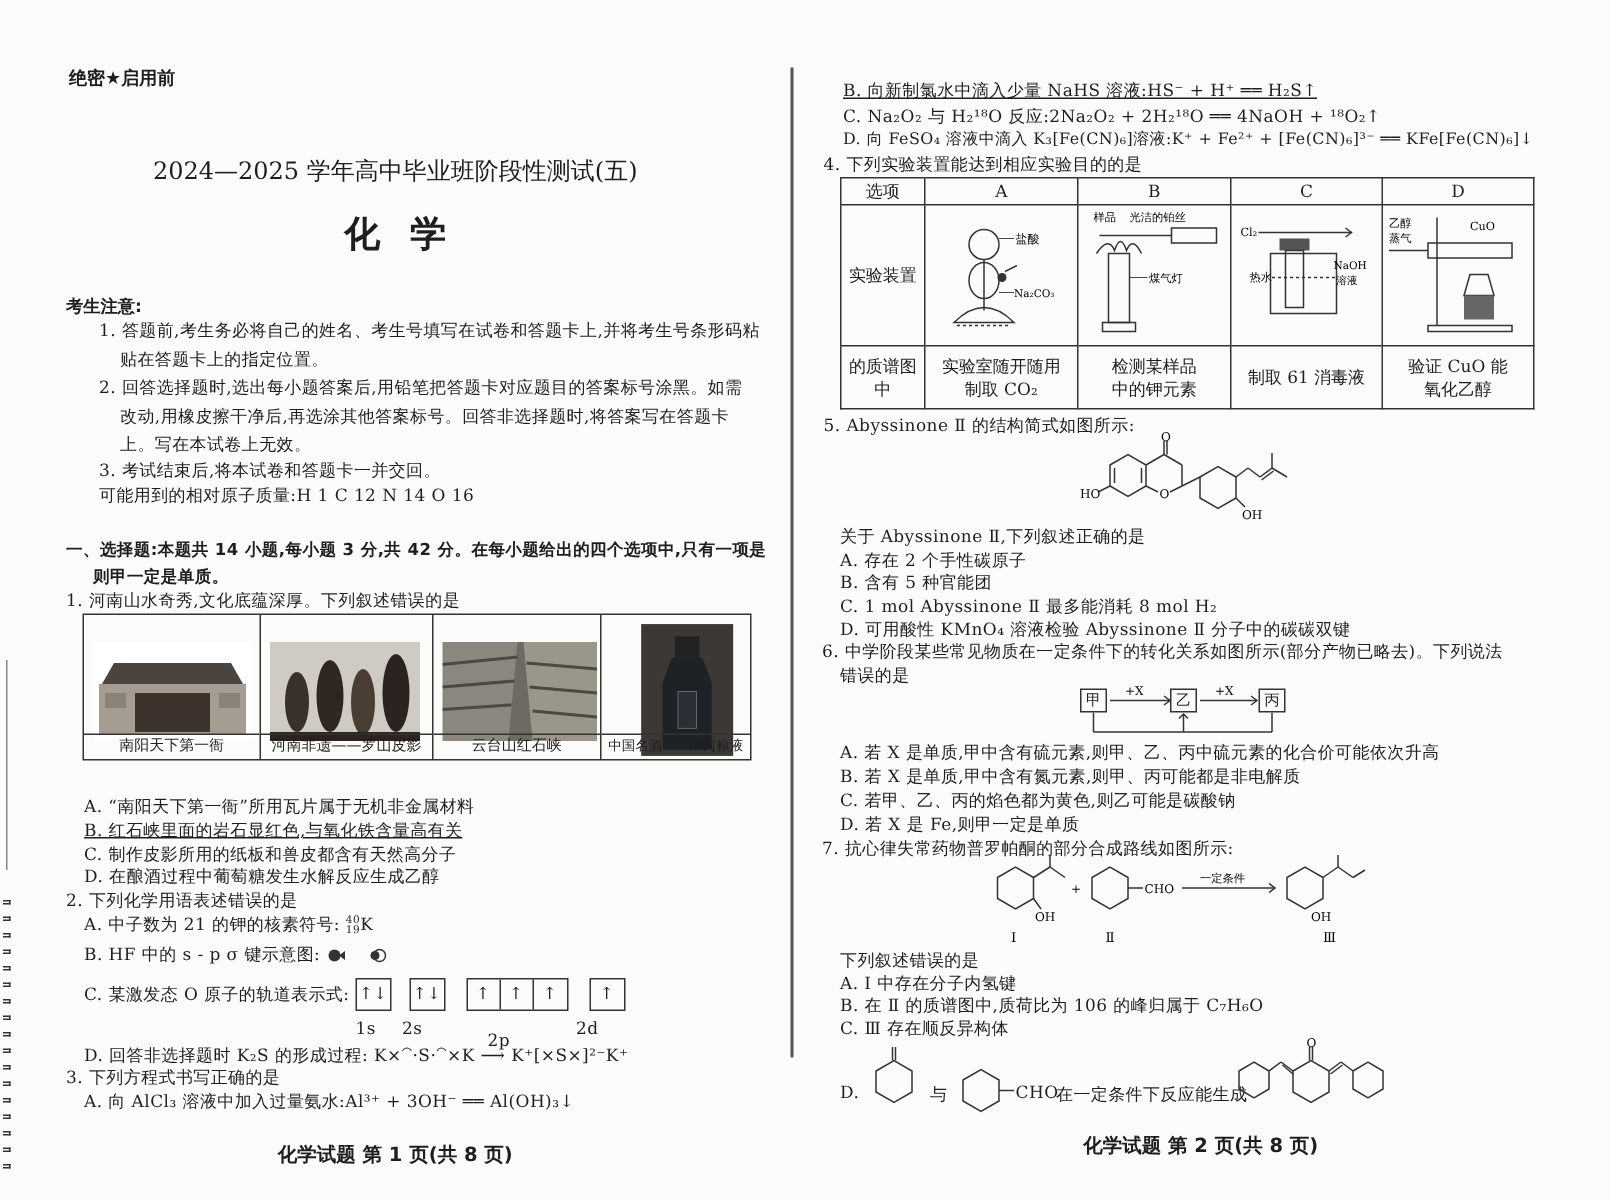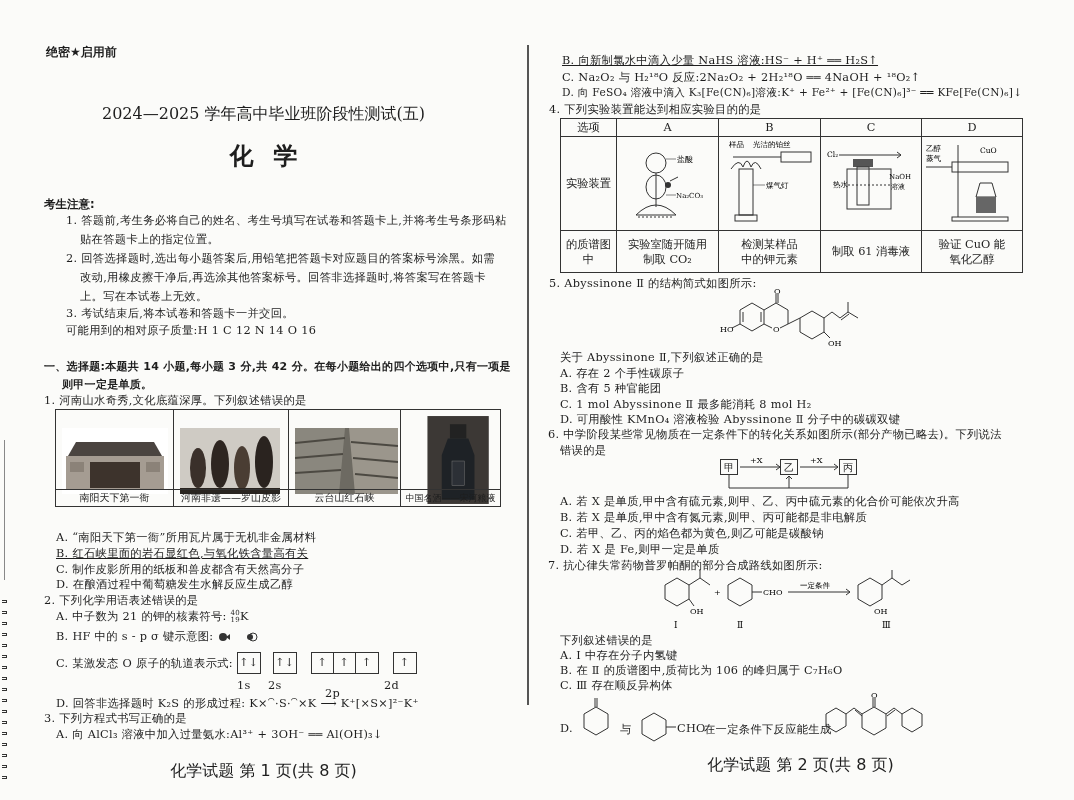--- a/index.html
+++ b/index.html
@@ -22,21 +22,21 @@
   .notice-h { left: 44px; top: 197px; font-weight: bold; font-family: "DejaVu Sans", sans-serif; font-size: 11.5px; }
   .line { font-size: 11.3px; letter-spacing: 0.3px; }
   .q1-table { position: absolute; left: 55px; top: 409px; width: 446px; height: 98px; border: 1.2px solid #333; display: grid; grid-template-columns: 118px 115px 112px 1fr; }
   .q1-cell { border-right: 1px solid #333; position: relative; }
   .q1-cell:last-child { border-right: none; }
   .q1-img { position: absolute; left: 6px; right: 6px; top: 18px; height: 66px; }
   .q1-cap { position: absolute; left: 0; right: 0; bottom: 0; height: 17px; border-top: 1px solid #333; text-align: center; font-size: 10px; line-height: 16px; font-family: "DejaVu Sans", sans-serif; }
   .orb { display: inline-block; border: 1px solid #333; height: 22px; vertical-align: middle; }
   .orb span { display: inline-block; width: 22px; height: 20px; text-align: center; line-height: 20px; font-size: 11px; border-right: 1px solid #333; }
   .orb span:last-child { border-right: none; }
-  .footer { font-size: 16px; font-weight: normal; font-family: "DejaVu Sans", sans-serif; }
+  .footer { font-size: 13px; font-weight: bold; font-family: "DejaVu Sans", sans-serif; }
   .exp-table { position: absolute; left: 560px; top: 118px; width: 463px; height: 154px; border: 1.3px solid #333; border-collapse: collapse; }
   .exp-table td { border: 1px solid #333; text-align: center; font-size: 11.3px; vertical-align: middle; padding: 0; }
   .exp-table tr.h td { height: 18px; }
   .exp-table tr.m td { height: 94px; }
   .exp-table tr.b td { height: 42px; line-height: 15px; }
   .flow-box { position: absolute; border: 1px solid #333; width: 18px; height: 16px; text-align: center; font-size: 10px; line-height: 15px; background: #fbfbf9; }
   svg text { font-family: "DejaVu Serif", serif; }
 </style>
 </head>
 <body>

